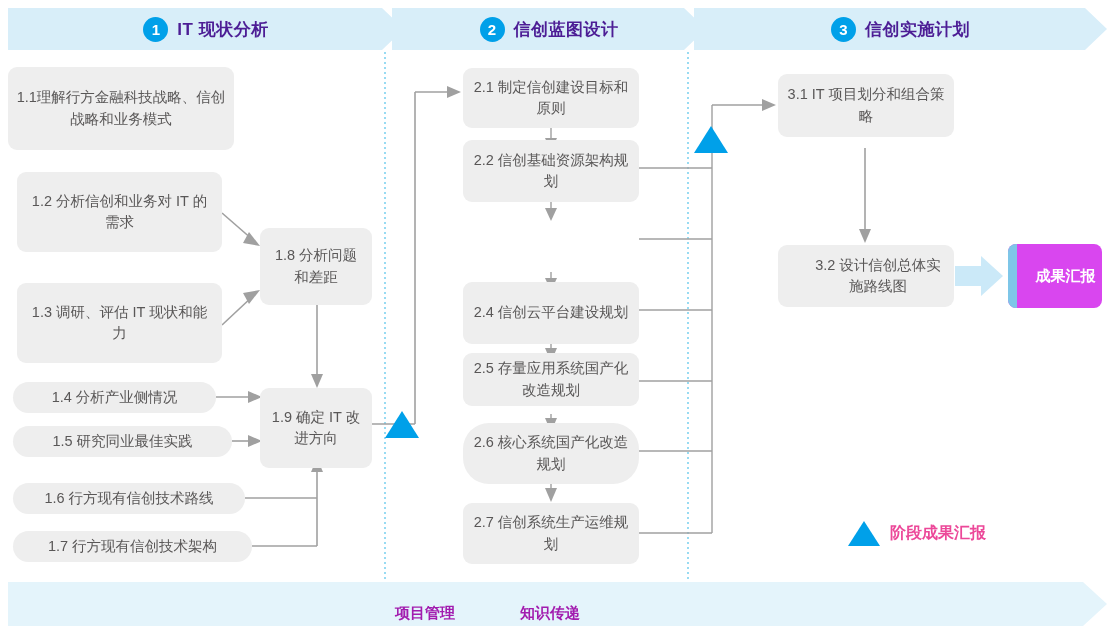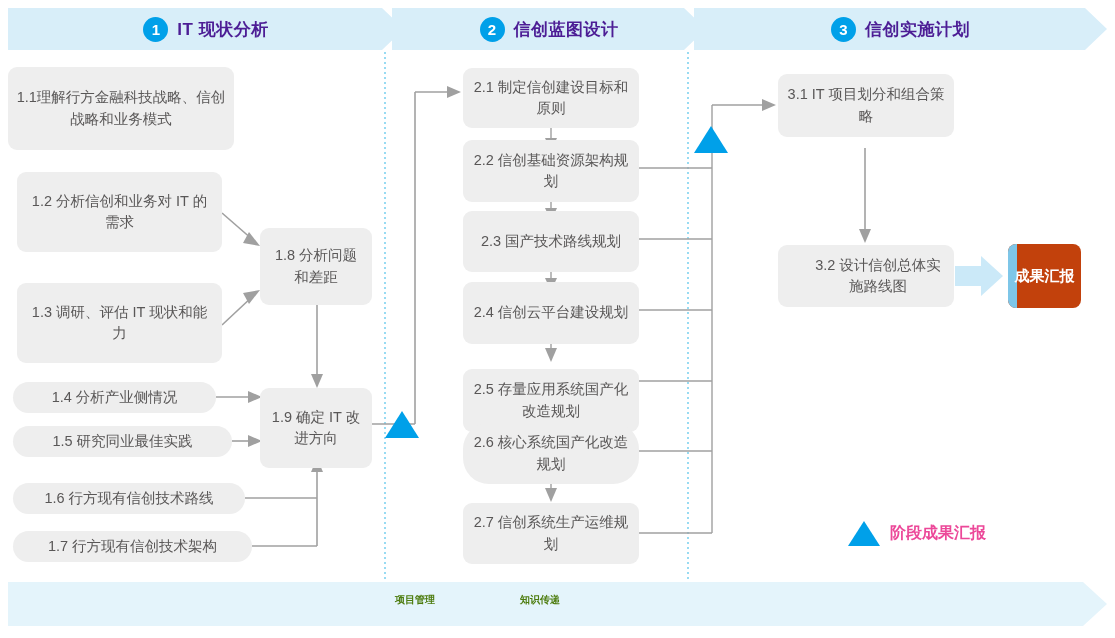--- a/index.html
+++ b/index.html
@@ -22,32 +22,32 @@
       display:flex;align-items:center;justify-content:center;gap:9px;}
   .phase-num{width:25px;height:25px;border-radius:50%;background:#00a0e9;color:#ffffff;
       font-size:15px;font-weight:bold;display:flex;align-items:center;justify-content:center;
       line-height:1;}
   .phase-title{color:#4c1d95;font-size:17px;font-weight:bold;letter-spacing:.5px;white-space:nowrap;}
 
   
   .bottom-band{position:absolute;left:8px;top:582px;width:1099px;height:44px;}
   .bottom-band .chev{position:absolute;left:0;top:0;width:100%;height:100%;background:#e4f4fb;
       clip-path:polygon(0 0, calc(100% - 24px) 0, 100% 50%, calc(100% - 24px) 100%, 0 100%);}
-  .bottom-label{position:absolute;top:11px;color:#4d7c0f;font-size:10px;font-weight:bold;white-space:nowrap;}
+  .bottom-label{position:absolute;top:22px;color:#a21caf;font-size:15px;font-weight:bold;white-space:nowrap;}
 
   
   .box{position:absolute;background:#eeeeee;border-radius:9px;
       display:flex;align-items:center;justify-content:center;text-align:center;
       color:#595757;font-size:14.5px;line-height:1.45;padding:0 8px;box-sizing:border-box;}
   .box.pill{border-radius:22px;}
 
   
-  .result-badge{position:absolute;background:#c2410c;border-radius:8px;
+  .result-badge{position:absolute;background:#d946ef;border-radius:8px;
       display:flex;align-items:center;justify-content:center;text-align:center;
-      color:#ffffff;font-size:15px;font-weight:bold;line-height:1.35;}
+      color:#ffffff;font-size:15px;font-weight:bold;line-height:1.35;padding-left:21px;}
   .result-badge .inner-shade{position:absolute;left:0;top:0;width:9px;height:100%;
       background:#7ec6e8;border-radius:8px 0 0 8px;}
   .result-badge span{position:relative;z-index:2;}
 
   
   .legend{position:absolute;display:flex;align-items:center;gap:10px;}
   .legend-tri{width:0;height:0;border-left:16px solid transparent;border-right:16px solid transparent;
       border-bottom:25px solid #00a0e9;}
   .legend-text{color:#ec4899;font-size:16px;font-weight:bold;white-space:nowrap;}
 
@@ -208,27 +208,24 @@
   <div class="box" style="left:260px;top:388px;width:112px;height:80px;">
     <span>1.9 确定 IT 改进方向</span>
   </div>
 
   <div class="box" style="left:463px;top:68px;width:176px;height:60px;">
     <span>2.1 制定信创建设目标和原则</span>
   </div>
   <div class="box" style="left:463px;top:140px;width:176px;height:62px;">
     <span>2.2 信创基础资源架构规划</span>
   </div>
-  <div class="box" style="left:463px;top:211px;width:176px;height:61px;">
-    <span>2.3 国产技术路线规划</span>
-  </div>
   <div class="box" style="left:463px;top:282px;width:176px;height:62px;">
     <span>2.4 信创云平台建设规划</span>
   </div>
-  <div class="box" style="left:463px;top:353px;width:176px;height:63px;margin-top:16px;">
+  <div class="box" style="left:463px;top:353px;width:176px;height:53px;">
     <span>2.5 存量应用系统国产化改造规划</span>
   </div>
   <div class="box" style="left:463px;top:423px;width:176px;height:61px;border-radius:26px;">
     <span>2.6 核心系统国产化改造规划</span>
   </div>
   <div class="box" style="left:463px;top:503px;width:176px;height:61px;">
     <span>2.7 信创系统生产运维规划</span>
   </div>
 
   <div class="box" style="left:778px;top:74px;width:176px;height:63px;">

